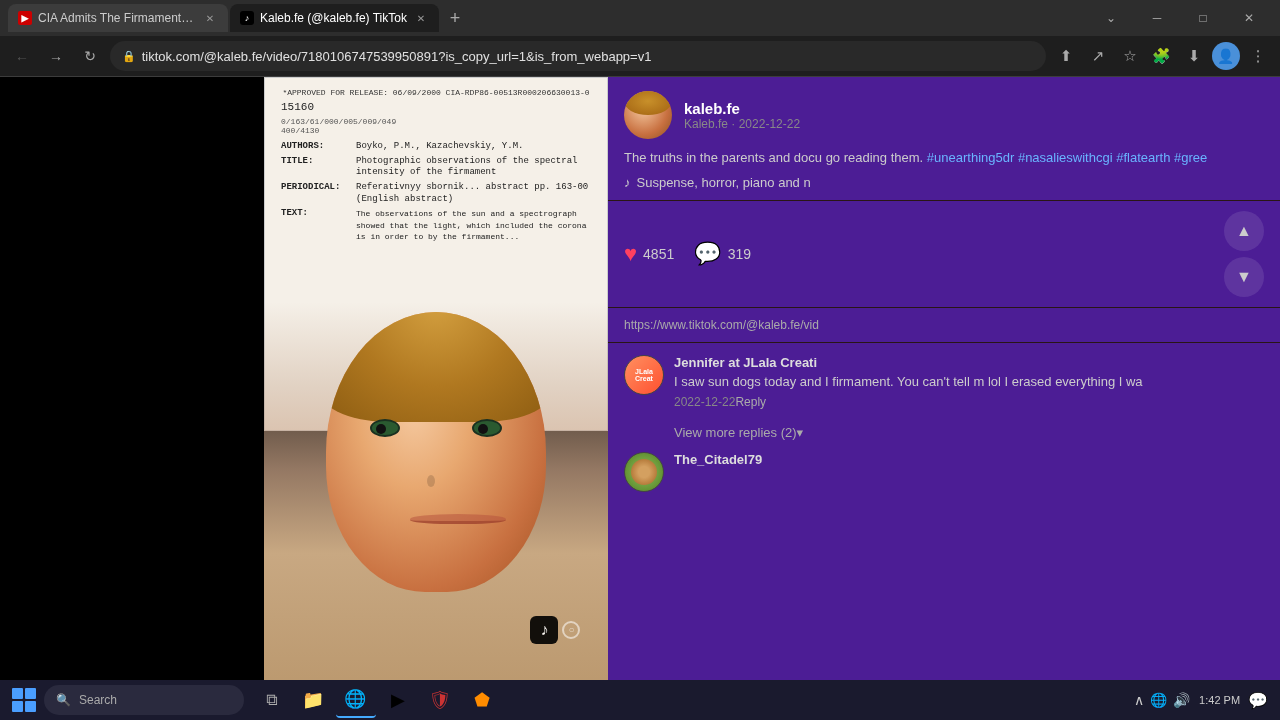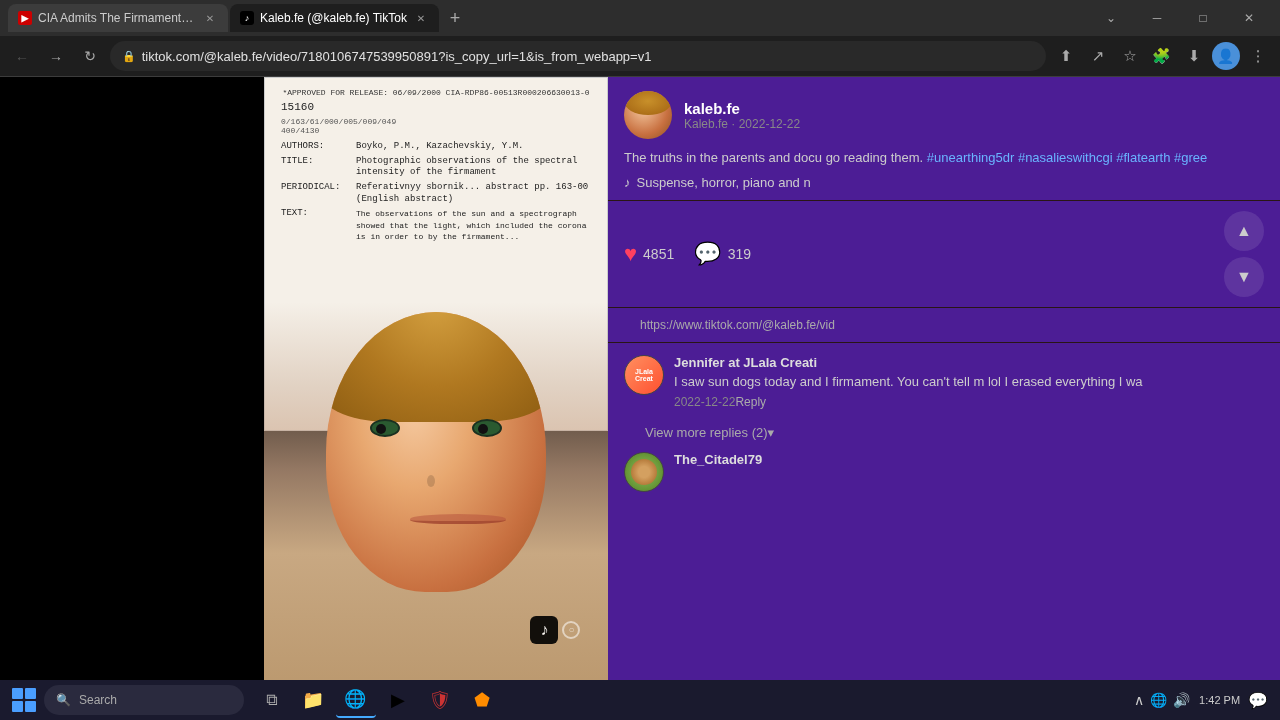--- a/index.html
+++ b/index.html
@@ -202,21 +202,21 @@
       color: #333;
     }
 
     .doc-row {
       display: flex;
       margin-bottom: 3px;
       line-height: 1.3;
     }
 
     .doc-label {
-      font-weight: normal;
+      font-weight: bold;
       min-width: 75px;
       flex-shrink: 0;
     }
 
     .doc-value { flex: 1; }
 
     
     .face-overlay {
       position: absolute;
       bottom: 0;
@@ -404,21 +404,21 @@
       display: flex;
       align-items: center;
       justify-content: center;
       color: #ccc;
       font-size: 16px;
       cursor: pointer;
     }
 
     
     .link-row {
-      padding: 10px 32px;
+      padding: 10px 16px;
       border-bottom: 1px solid #2a1515;
       font-size: 12px;
       color: #aaa;
       overflow: hidden;
       text-overflow: ellipsis;
       white-space: nowrap;
     }
 
     
     .comments-section {
@@ -488,21 +488,21 @@
       font-size: 12px;
     }
 
     .view-more-replies {
       display: flex;
       align-items: center;
       font-size: 13px;
       color: #aaa;
       cursor: pointer;
       margin-top: 4px;
-      margin-left: 21px;
+      margin-left: 50px;
     }
 
     
     .taskbar {
       width: 1280px;
       height: 40px;
       background: #1a1a2e;
       position: fixed;
       bottom: 0;
       left: 0;

